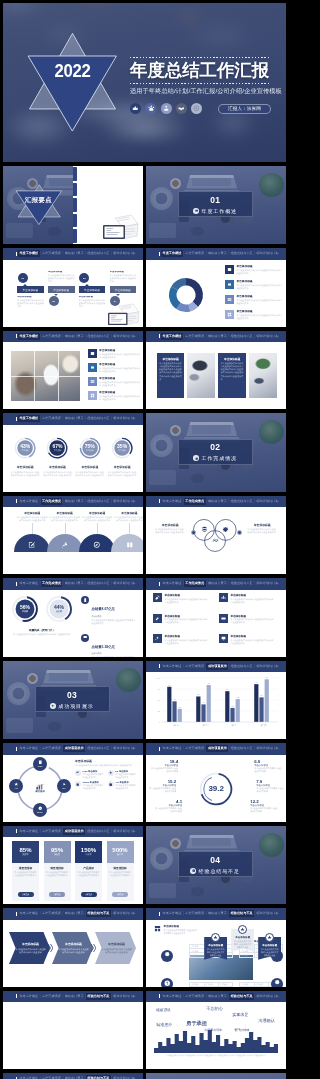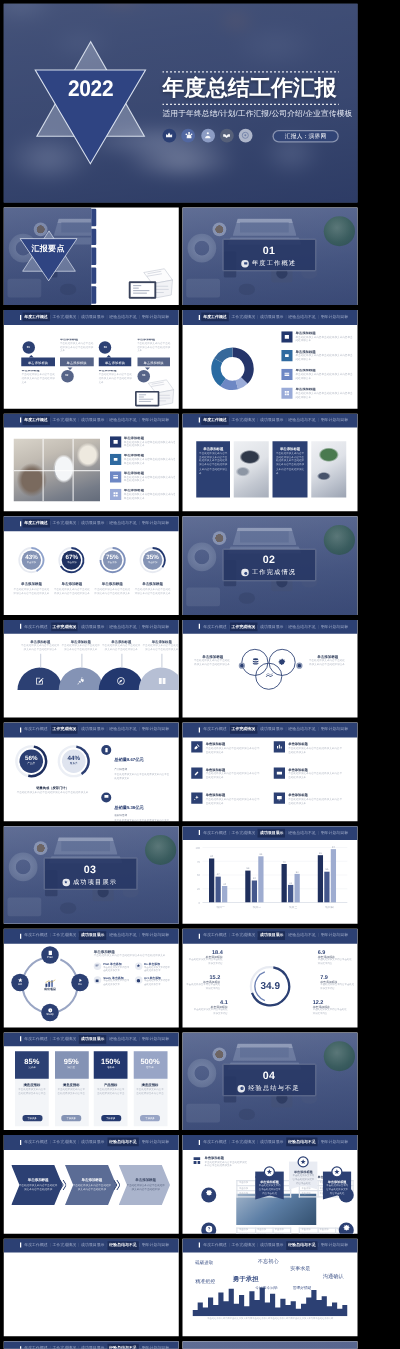--- a/index.html
+++ b/index.html
@@ -1181,21 +1181,21 @@
           <span class="sep">|</span>
           <span class="nv">明年计划与目标</span>
         </div>
       <div class="rad">
           <div class="rad-c">
             <svg viewBox="0 0 40 40" style="position:absolute;inset:0">
               <circle cx="20" cy="20" r="17" fill="none" stroke="#e8ebf2" stroke-width="2"></circle>
               <path d="M22.95201902033782,3.2582681987924644 A17,17 0 1,1 4.025225446639558,25.81434243653637" fill="none" stroke="#2c4073" stroke-width="2"></path>
               <path d="M15.382728065103471,32.685850380609764 A13.5,13.5 0 0,1 15.382728065103464,7.314149619390239" fill="none" stroke="#6d82b4" stroke-width="1.2"></path>
             </svg>
-            <span class="v">34.9</span>
+            <span class="v">39.2</span>
           </div>
           <div class="rad-i l" style="left:4px;top:4px">
             <b>18.4</b>
             <span class="s">单击添加标题</span>
             <span class="tiny">单击此处添加文本内容单击此处添加文本内容</span>
           </div>
           <div class="rad-i l" style="left:2px;top:24px">
             <b>15.2</b>
             <span class="s">单击添加标题</span>
             <span class="tiny">单击此处添加文本内容单击此处添加文本内容</span>

